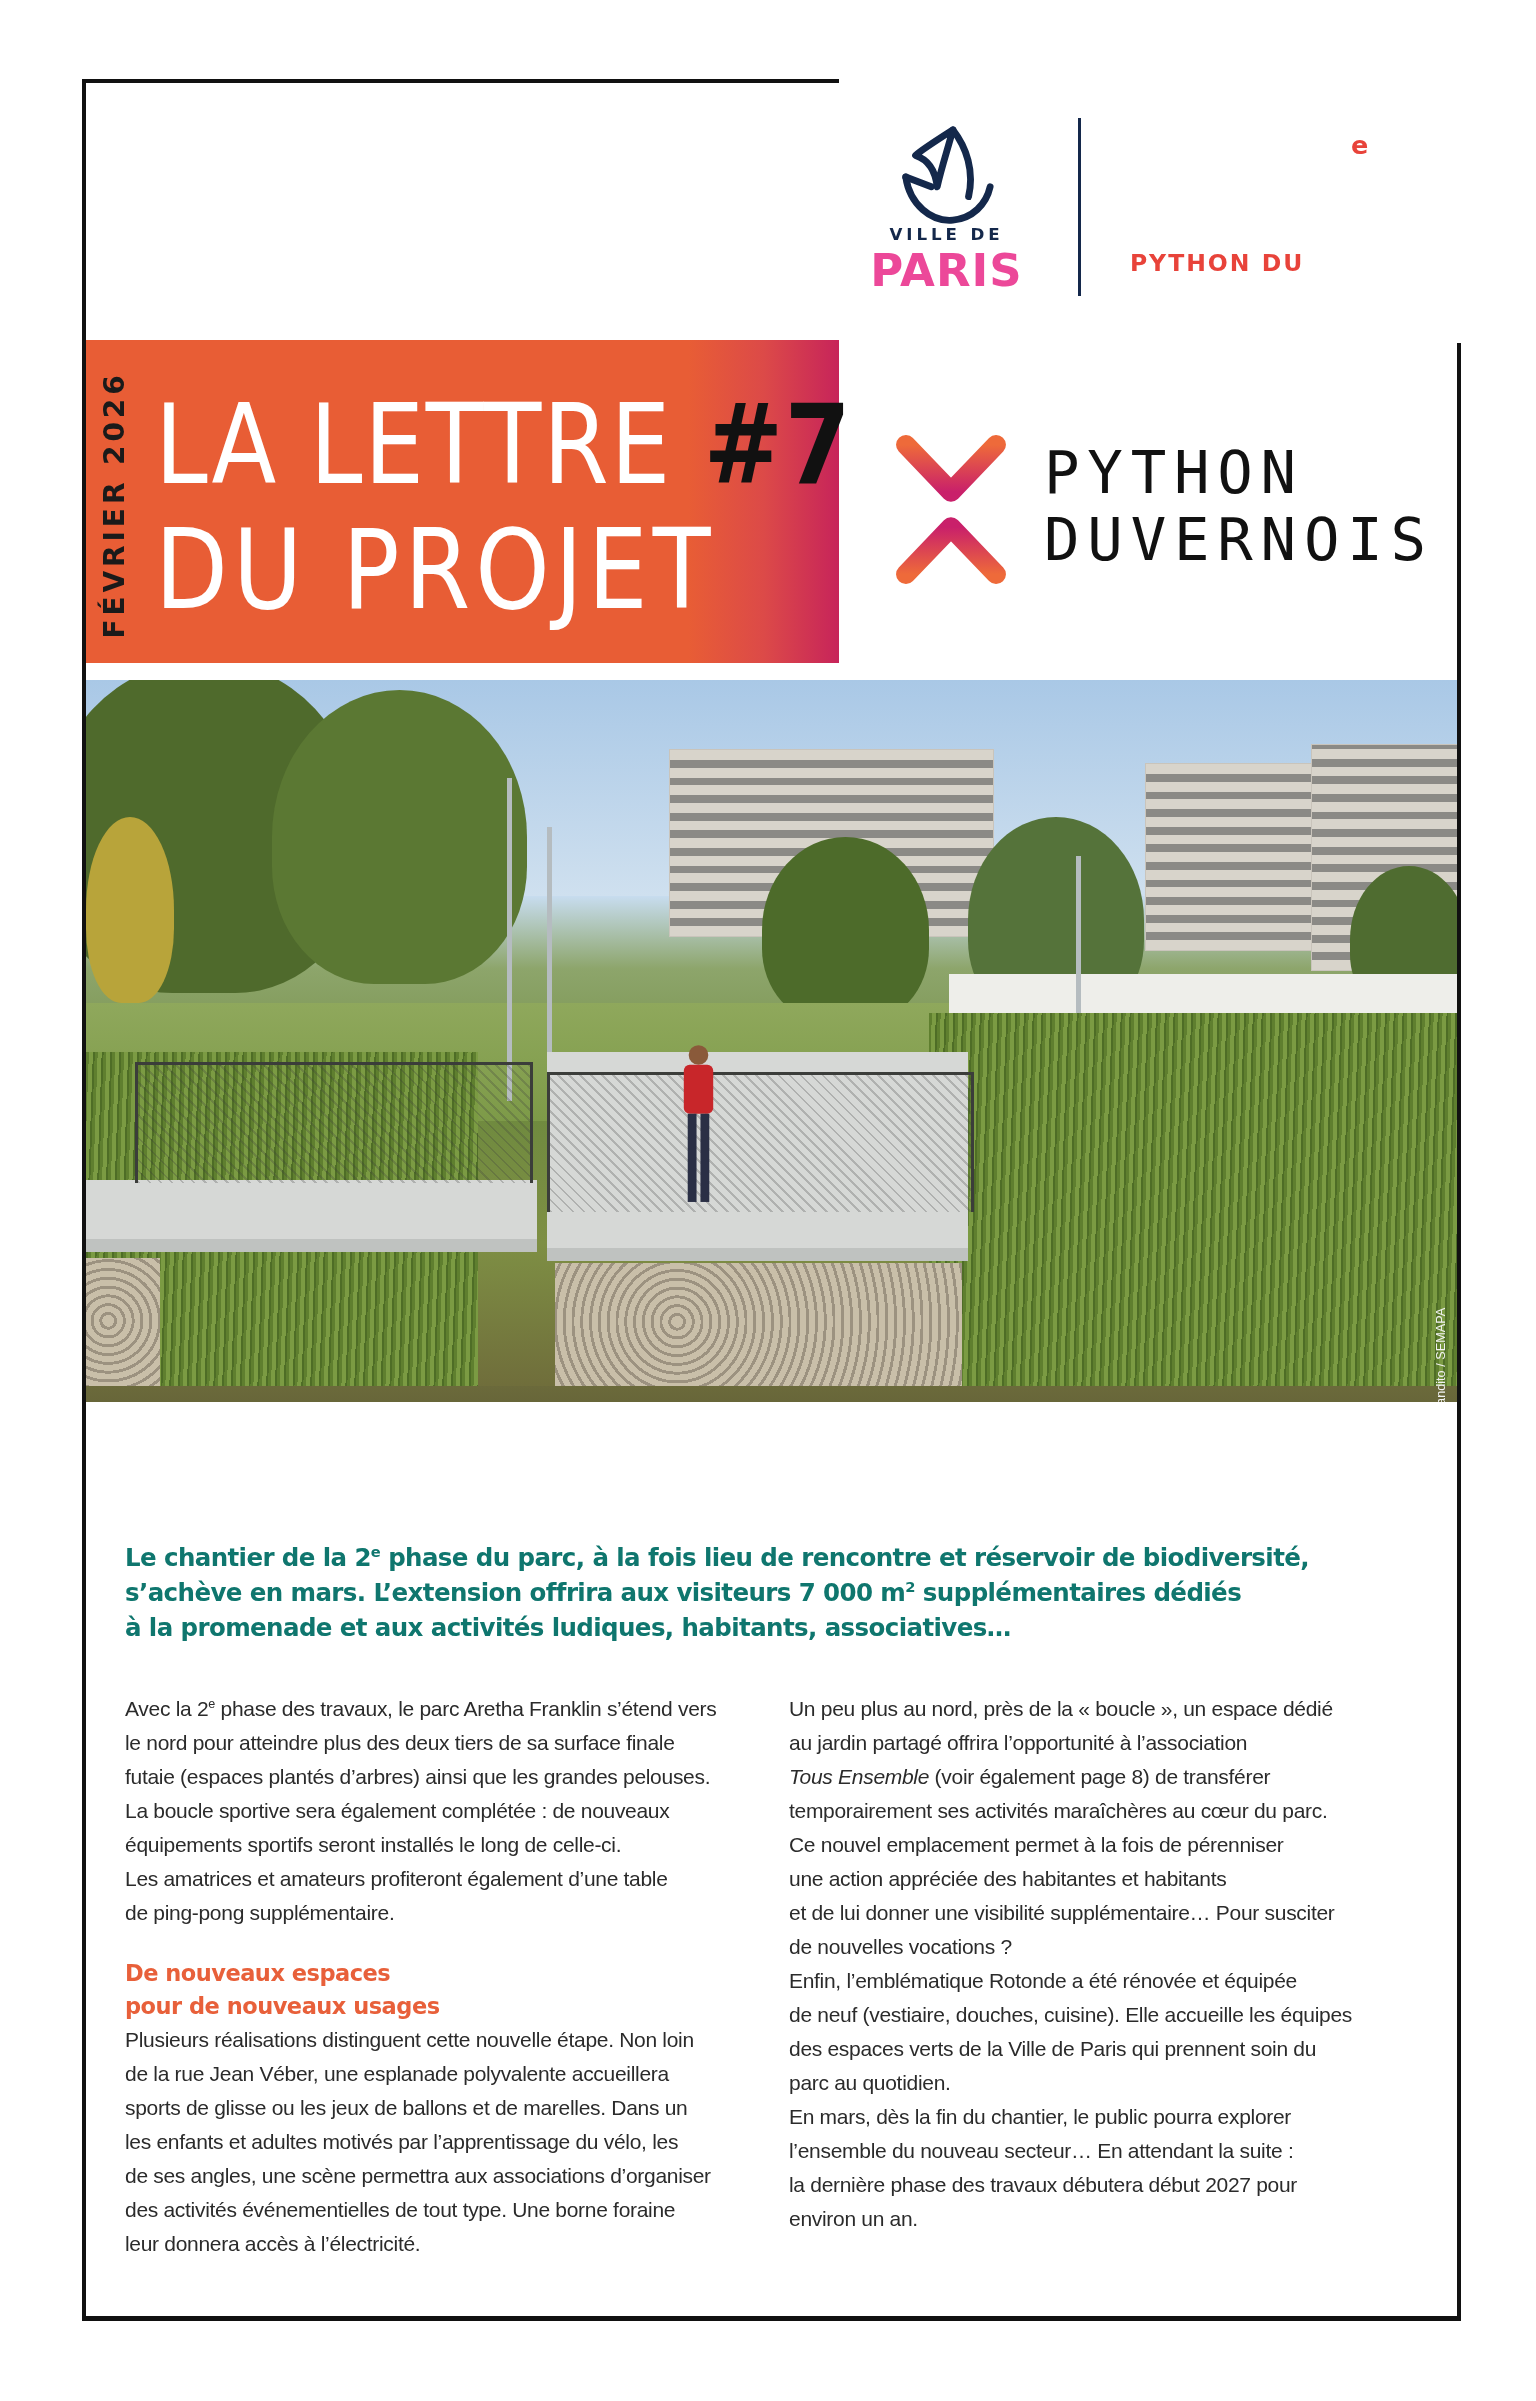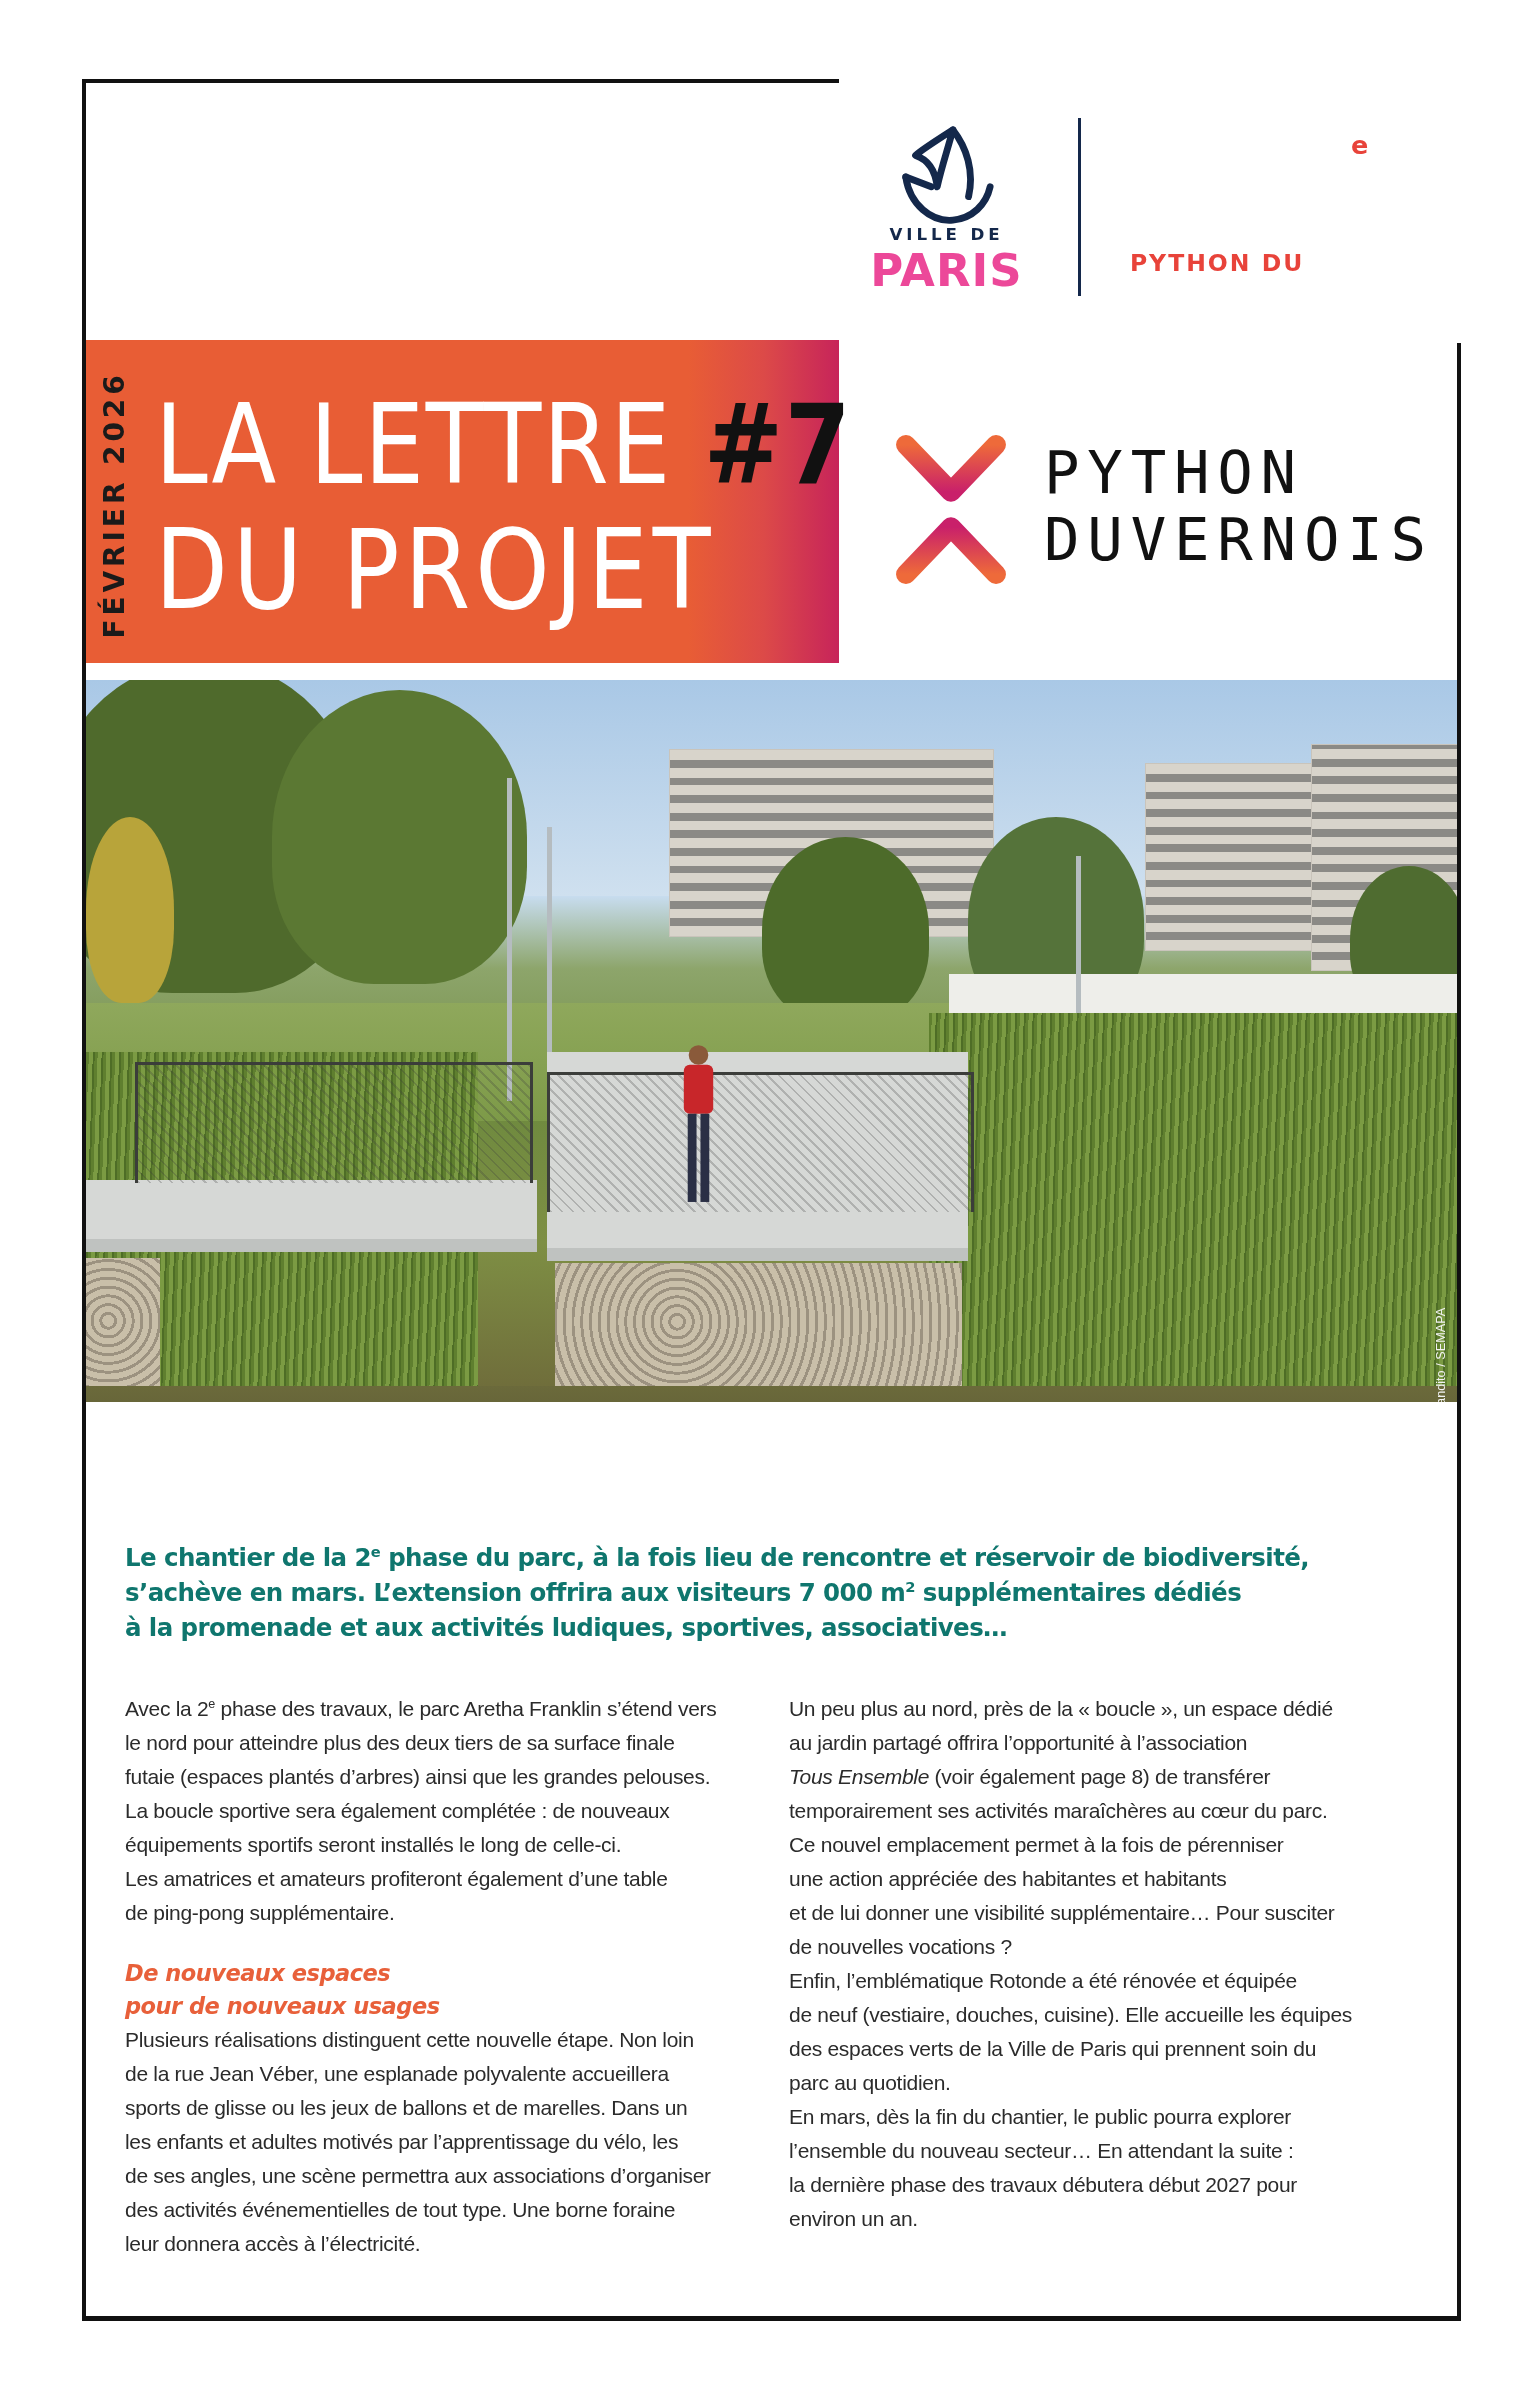--- a/index.html
+++ b/index.html
@@ -61,21 +61,21 @@
   
   .intro { position:absolute; left:125px; top:1540px; width:1255px; font-family:"DejaVu Sans", sans-serif; font-weight:bold; font-size:24.5px; line-height:35px; color:#0f766e; letter-spacing:-0.6px; }
   .intro p { margin:0; white-space:nowrap; }
   sup { font-size:0.6em; line-height:0; vertical-align:0.6em; }
 
   
   .col { position:absolute; top:1692px; font-family:"Liberation Sans", sans-serif; font-size:21px; line-height:34px; color:#2b2b2b; letter-spacing:-0.3px; }
   .col-left { left:125px; width:637px; }
   .col-right { left:789px; width:637px; }
   .col p { margin:0; white-space:nowrap; }
-  .subhead { margin:26.5px 0 0 0; font-family:"DejaVu Sans", sans-serif; font-weight:bold; font-size:22.5px; line-height:33px; color:#e8603a; letter-spacing:-0.5px;font-style:italic; }
+  .subhead { margin:26.5px 0 0 0; font-family:"DejaVu Sans", sans-serif; font-weight:bold; font-size:22.5px; line-height:33px; color:#e8603a; letter-spacing:-0.5px; }
   .subhead div { white-space:nowrap; }
   em { font-style:italic; }
 </style>
 </head>
 <body>
 
 <div class="frame-top"></div>
 <div class="frame-left"></div>
 <div class="frame-right"></div>
 <div class="frame-bottom"></div>
@@ -160,21 +160,21 @@
 
   <div class="hero-title">Le Parc Aretha Franklin s’agrandit !</div>
   <div class="photo-credit">
       <span>© Stefano Candito / SEMAPA</span>
     </div>
 </div>
 
 <div class="intro">
   <p><span>Le chantier de la 2</span><sup>e</sup><span> phase du parc, à la fois lieu de rencontre et réservoir de biodiversité,</span></p>
   <p><span>s’achève en mars. L’extension offrira aux visiteurs 7 000 m</span><sup>2</sup><span> supplémentaires dédiés</span></p>
-  <p>à la promenade et aux activités ludiques, sportives, associatives…</p>
+  <p>à la promenade et aux activités ludiques, habitants, associatives…</p>
 </div>
 
 <div class="col col-left">
   <div>
     <p><span>Avec la 2</span><sup>e</sup><span> phase des travaux, le parc Aretha Franklin s’étend vers</span></p>
     <p>le nord pour atteindre plus des deux tiers de sa surface finale</p>
     <p>futaie (espaces plantés d’arbres) ainsi que les grandes pelouses.</p>
     <p>La boucle sportive sera également complétée : de nouveaux</p>
     <p>équipements sportifs seront installés le long de celle-ci.</p>
     <p>Les amatrices et amateurs profiteront également d’une table</p>

